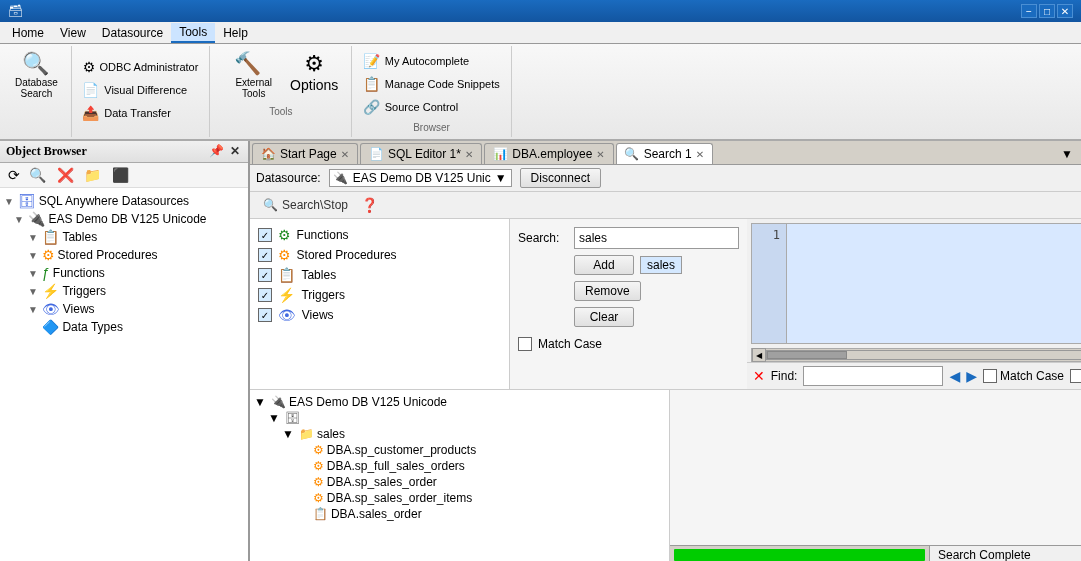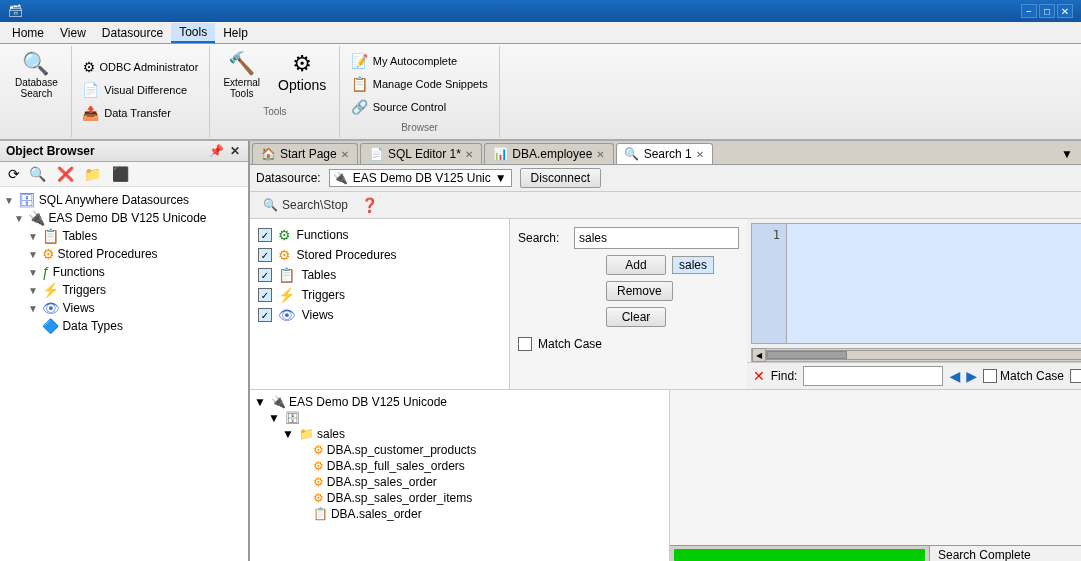--- a/index.html
+++ b/index.html
@@ -110,20 +110,21 @@
     }
     .panel-header {
       background: linear-gradient(to bottom, #f0f0f0, #e0e0e0);
       border-bottom: 1px solid #aaa;
       padding: 3px 6px;
       display: flex;
       align-items: center;
       justify-content: space-between;
       font-size: 12px;
       font-weight: bold;
+      font-family: Liberation Serif, serif;
     }
     .panel-header-controls { display: flex; gap: 2px; }
     .panel-header-btn { font-size: 12px; cursor: pointer; padding: 0 2px; color: #333; }
     .tree-toolbar {
       background: #f5f5f5;
       border-bottom: 1px solid #ddd;
       padding: 2px 4px;
       display: flex;
       gap: 2px;
     }
@@ -308,21 +309,20 @@
       font-size: 12px;
     }
     .search-btn {
       padding: 2px 10px;
       border: 1px solid #999;
       background: linear-gradient(to bottom, #f5f5f5, #e0e0e0);
       cursor: pointer;
       font-size: 12px;
       border-radius: 2px;
       min-width: 60px;
-      margin-left: 32px;
     }
     .match-case-row {
       display: flex;
       align-items: center;
       gap: 6px;
       margin-top: 4px;
     }
     .checkbox-small {
       width: 14px;
       height: 14px;
@@ -523,21 +523,21 @@
         <span>Data Transfer</span>
       </div>
     </div>
     <span class="ribbon-section-label"></span>
   </div>
 
   <div class="ribbon-section" style="align-items:center;">
     <div class="ribbon-section-content">
       <div class="ribbon-btn">
         <span class="ribbon-icon">🔨</span>
-        <span style="font-size:10px; text-align:center;">External<br>Tools</span>
+        <span style="font-size:10px; text-align:center;margin-left:12px;">External<br>Tools</span>
       </div>
       <div class="ribbon-btn">
         <span class="ribbon-icon">⚙</span>
         <span style="font-size:14px;">Options</span>
       </div>
     </div>
     <span class="ribbon-section-label">Tools</span>
   </div>
 
   <div class="ribbon-section" style="justify-content:center;">

